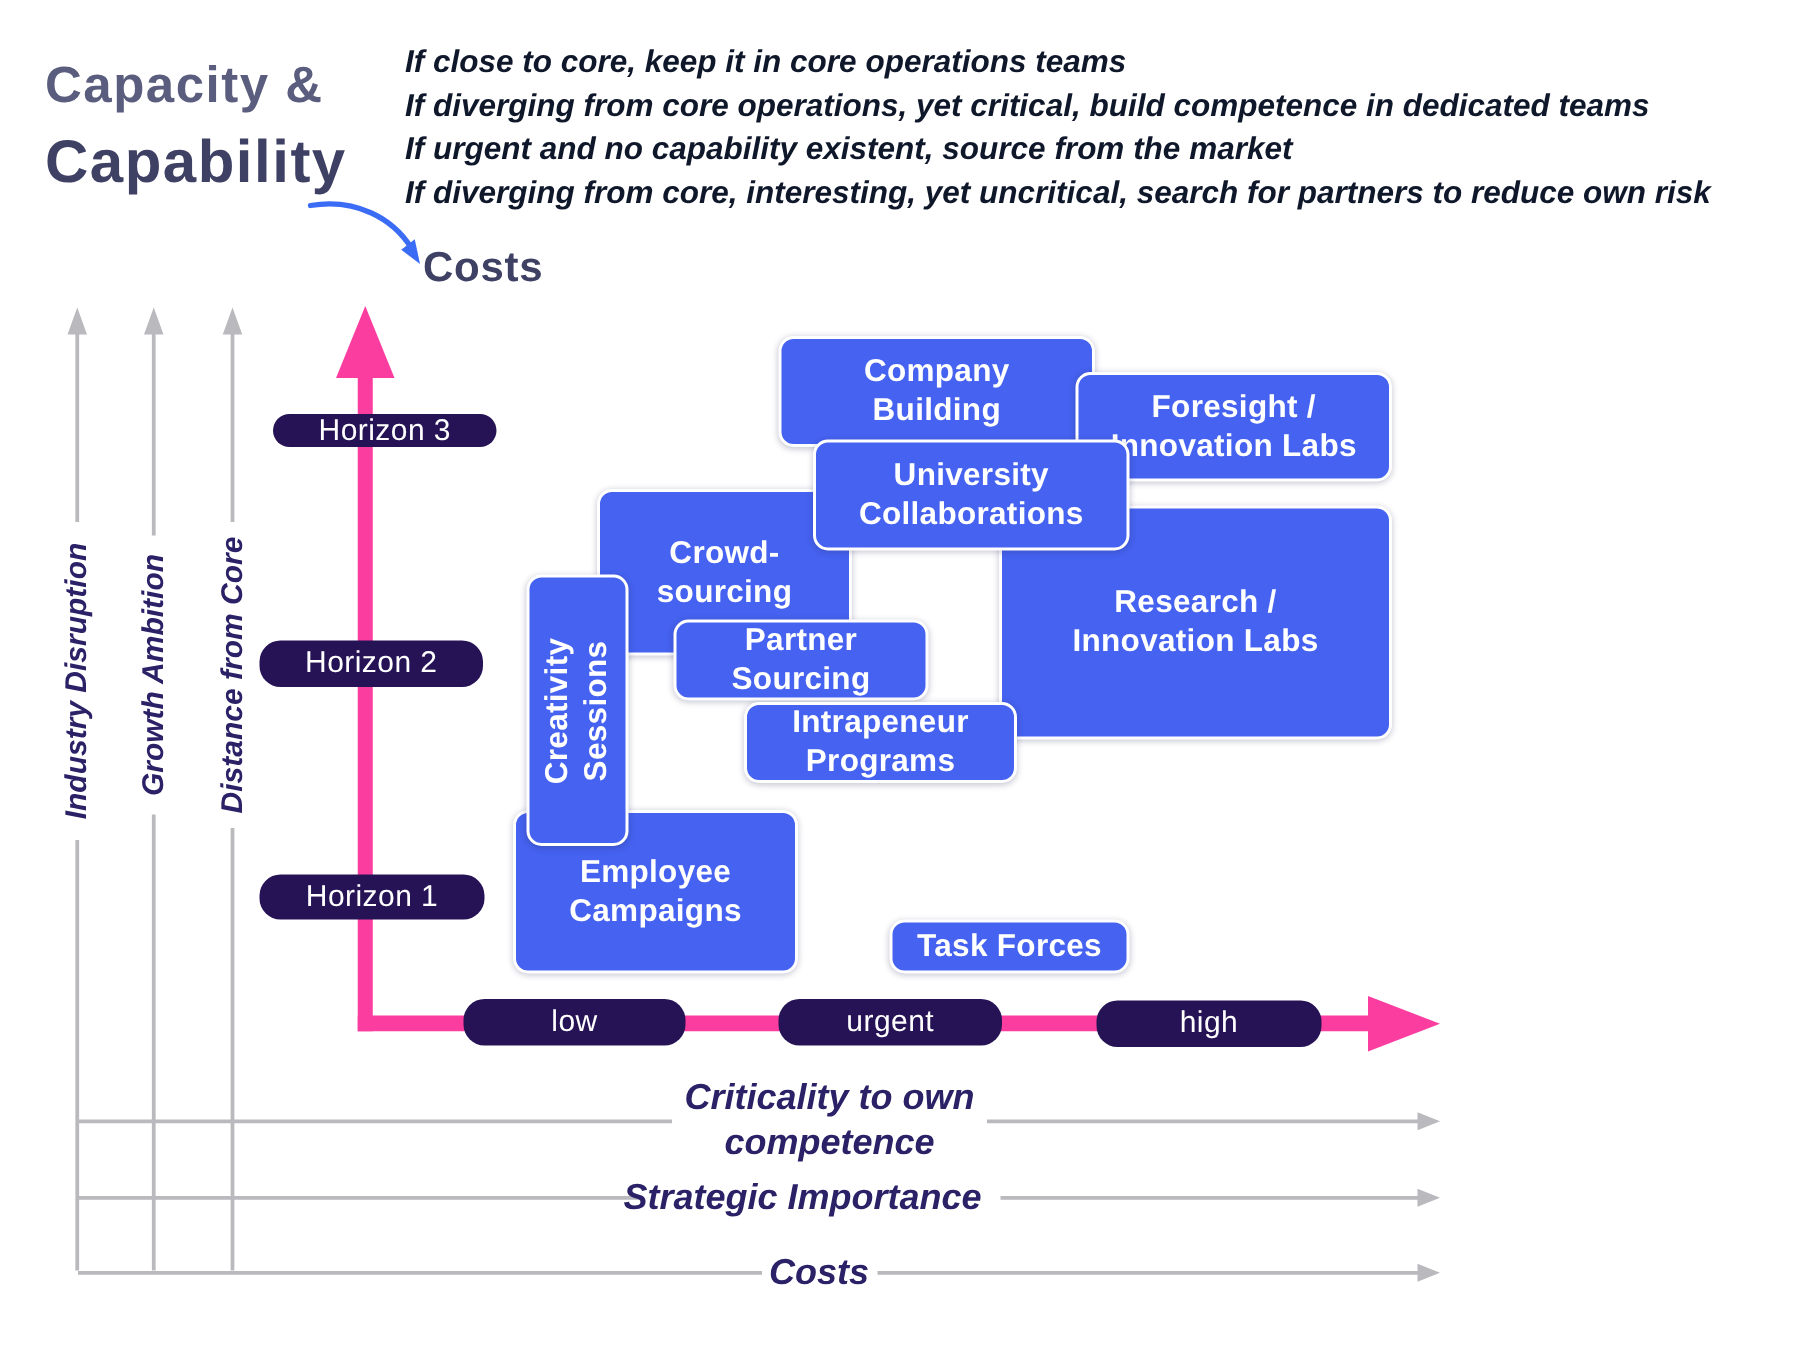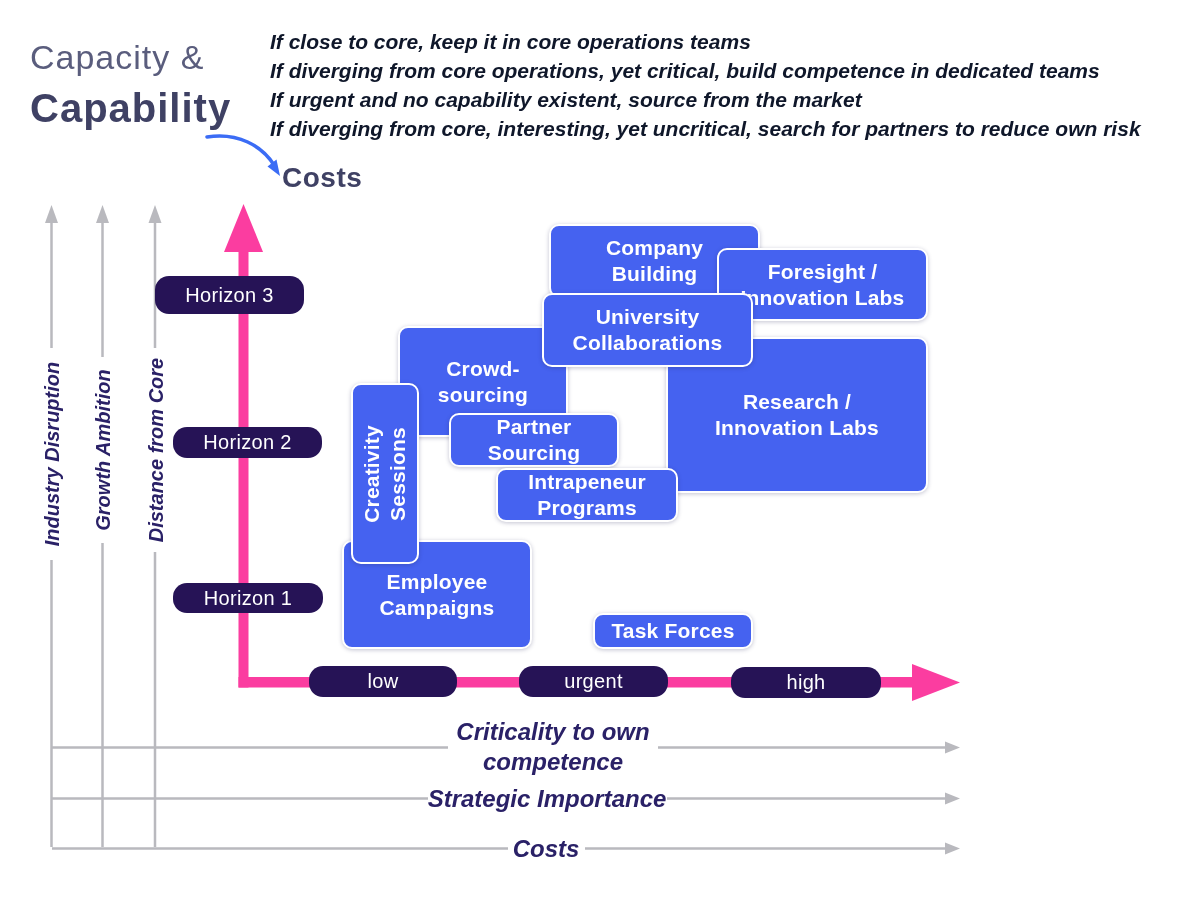--- a/index.html
+++ b/index.html
@@ -3,21 +3,21 @@
 <meta charset="utf-8">
 <style>
   html,body{margin:0;padding:0;background:#ffffff;}
   #stage{
     position:relative;width:1200px;height:899px;background:#ffffff;overflow:hidden;
     font-family:"Liberation Sans", sans-serif;
   }
   #axes-svg{position:absolute;left:0;top:0;z-index:0;}
   .abs{position:absolute;}
   
-  .title-line1{left:30px;top:38px;font-size:34px;font-weight:400;color:#5a5d7d;letter-spacing:1px;}
+  .title-line1{left:30px;top:38px;font-size:34px;font-weight:700;color:#5a5d7d;letter-spacing:1px;}
   .title-line2{left:30px;top:86px;font-size:40px;font-weight:800;color:#3f4164;letter-spacing:1px;}
   .advice{left:270px;top:27px;width:920px;font-size:21px;line-height:29px;font-style:italic;font-weight:600;color:#0f172a;}
   .cost-callout{left:282px;top:162px;font-size:28px;font-weight:800;color:#3f4164;letter-spacing:0.5px;}
   
   .vlabel{
     font-size:20px;font-style:italic;font-weight:700;color:#2a2167;white-space:nowrap;
     transform:translate(-50%,-50%) rotate(-90deg);transform-origin:center;z-index:2;
   }
   
   .pill{
@@ -92,29 +92,29 @@
     <div>If urgent and no capability existent, source from the market</div>
     <div>If diverging from core, interesting, yet uncritical, search for partners to reduce own risk</div>
   </div>
 
   <div class="abs cost-callout">Costs</div>
 
   <div class="abs vlabel" style="left:52px;top:454px;">Industry Disruption</div>
   <div class="abs vlabel" style="left:103px;top:450px;">Growth Ambition</div>
   <div class="abs vlabel" style="left:156px;top:450px;">Distance from Core</div>
 
-  <div class="abs pill" style="left:155px;top:276px;width:149px;height:38px;">Horizon 3</div>
+  <div class="abs pill" style="left:182px;top:276px;width:149px;height:22px;">Horizon 3</div>
   <div class="abs pill" style="left:173px;top:427px;width:149px;height:31px;">Horizon 2</div>
   <div class="abs pill" style="left:173px;top:583px;width:150px;height:30px;">Horizon 1</div>
 
   <div class="abs pill" style="left:309px;top:666px;width:148px;height:31px;">low</div>
   <div class="abs pill" style="left:519px;top:666px;width:149px;height:31px;">urgent</div>
   <div class="abs pill" style="left:731px;top:667px;width:150px;height:31px;">high</div>
 
-  <div class="abs bluebox" style="left:549px;top:224px;width:211px;height:74px;z-index:1;">Company
+  <div class="abs bluebox" style="left:519px;top:224px;width:211px;height:74px;z-index:1;">Company
 Building</div>
 
   <div class="abs bluebox" style="left:717px;top:248px;width:211px;height:73px;z-index:2;">Foresight /
 Innovation Labs</div>
 
   <div class="abs bluebox" style="left:398px;top:326px;width:170px;height:111px;z-index:3;">Crowd-
 sourcing</div>
 
   <div class="abs bluebox" style="left:666px;top:337px;width:262px;height:156px;z-index:4;">Research /
 Innovation Labs</div>
@@ -135,16 +135,16 @@
   <div class="abs bluebox" style="left:351px;top:383px;width:68px;height:181px;z-index:10;">
     <span class="vertical-text">Creativity
 Sessions</span>
   </div>
 
   <div class="abs bluebox" style="left:593px;top:613px;width:160px;height:36px;z-index:11;">Task Forces</div>
 
 
   <div class="abs blabel" style="left:553px;top:717px;">Criticality to own
 competence</div>
-  <div class="abs blabel" style="left:547px;top:784px;">Strategic Importance</div>
+  <div class="abs blabel" style="left:535px;top:784px;">Strategic Importance</div>
   <div class="abs blabel" style="left:546px;top:834px;">Costs</div>
 
 </div>
 
 </body></html>

